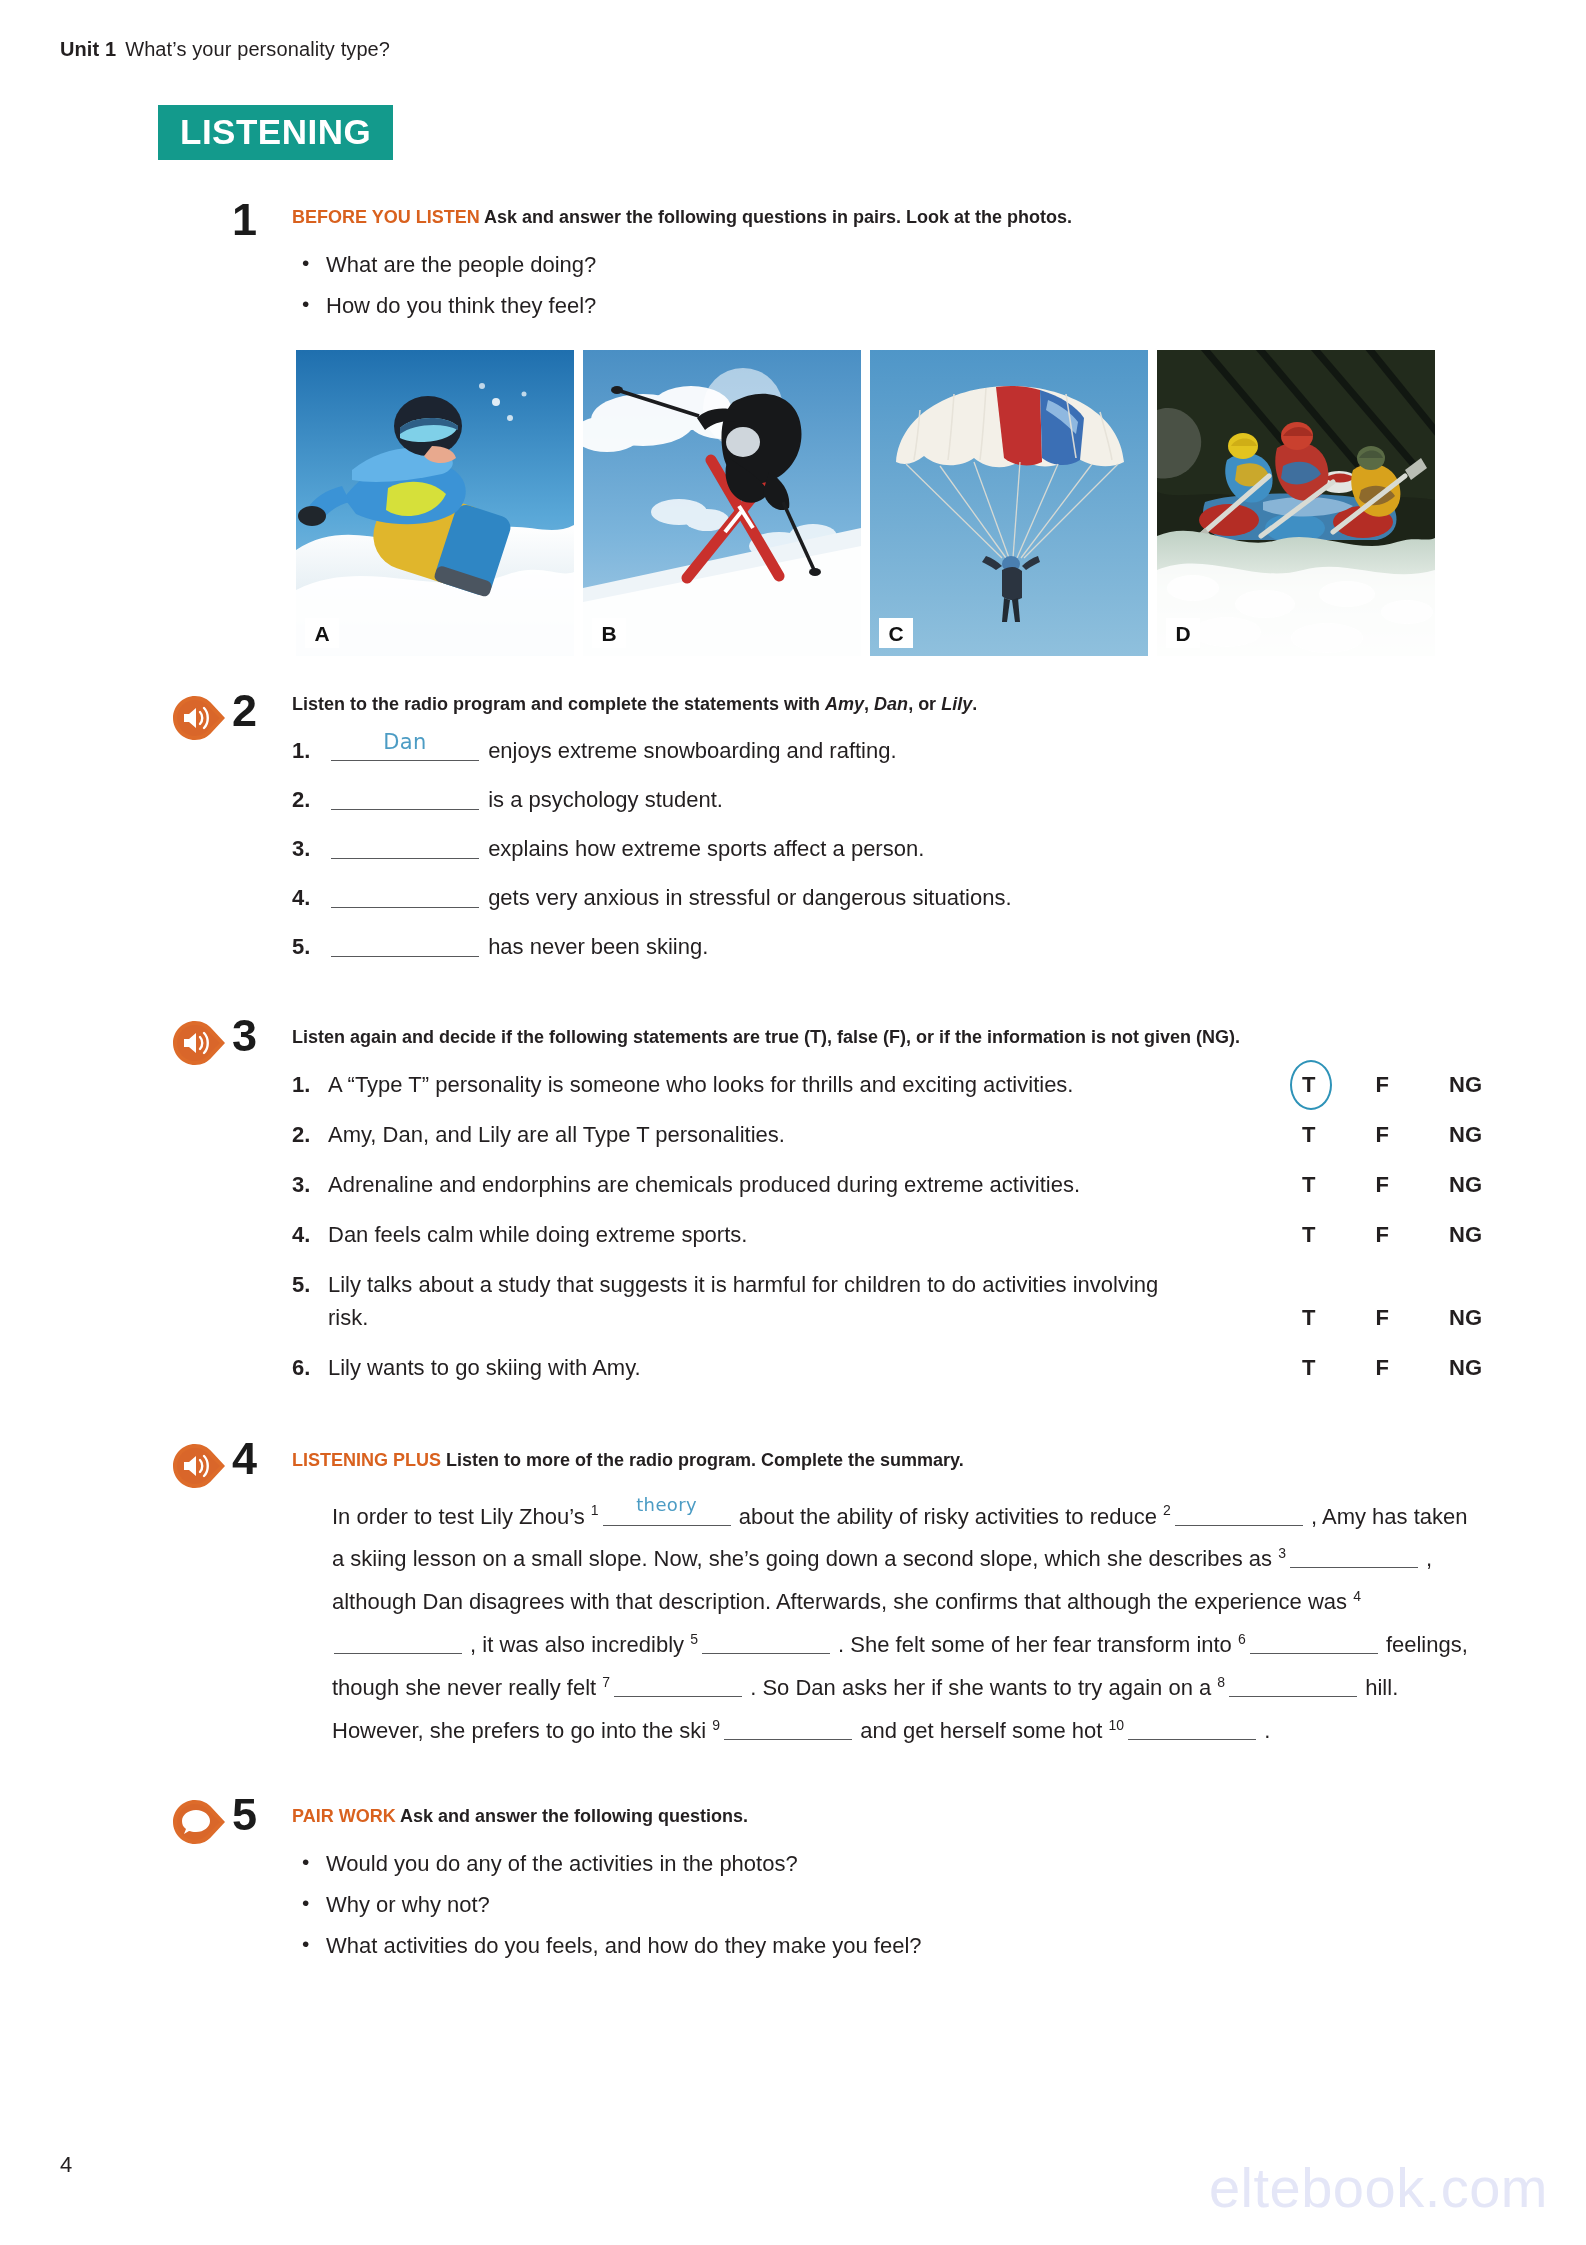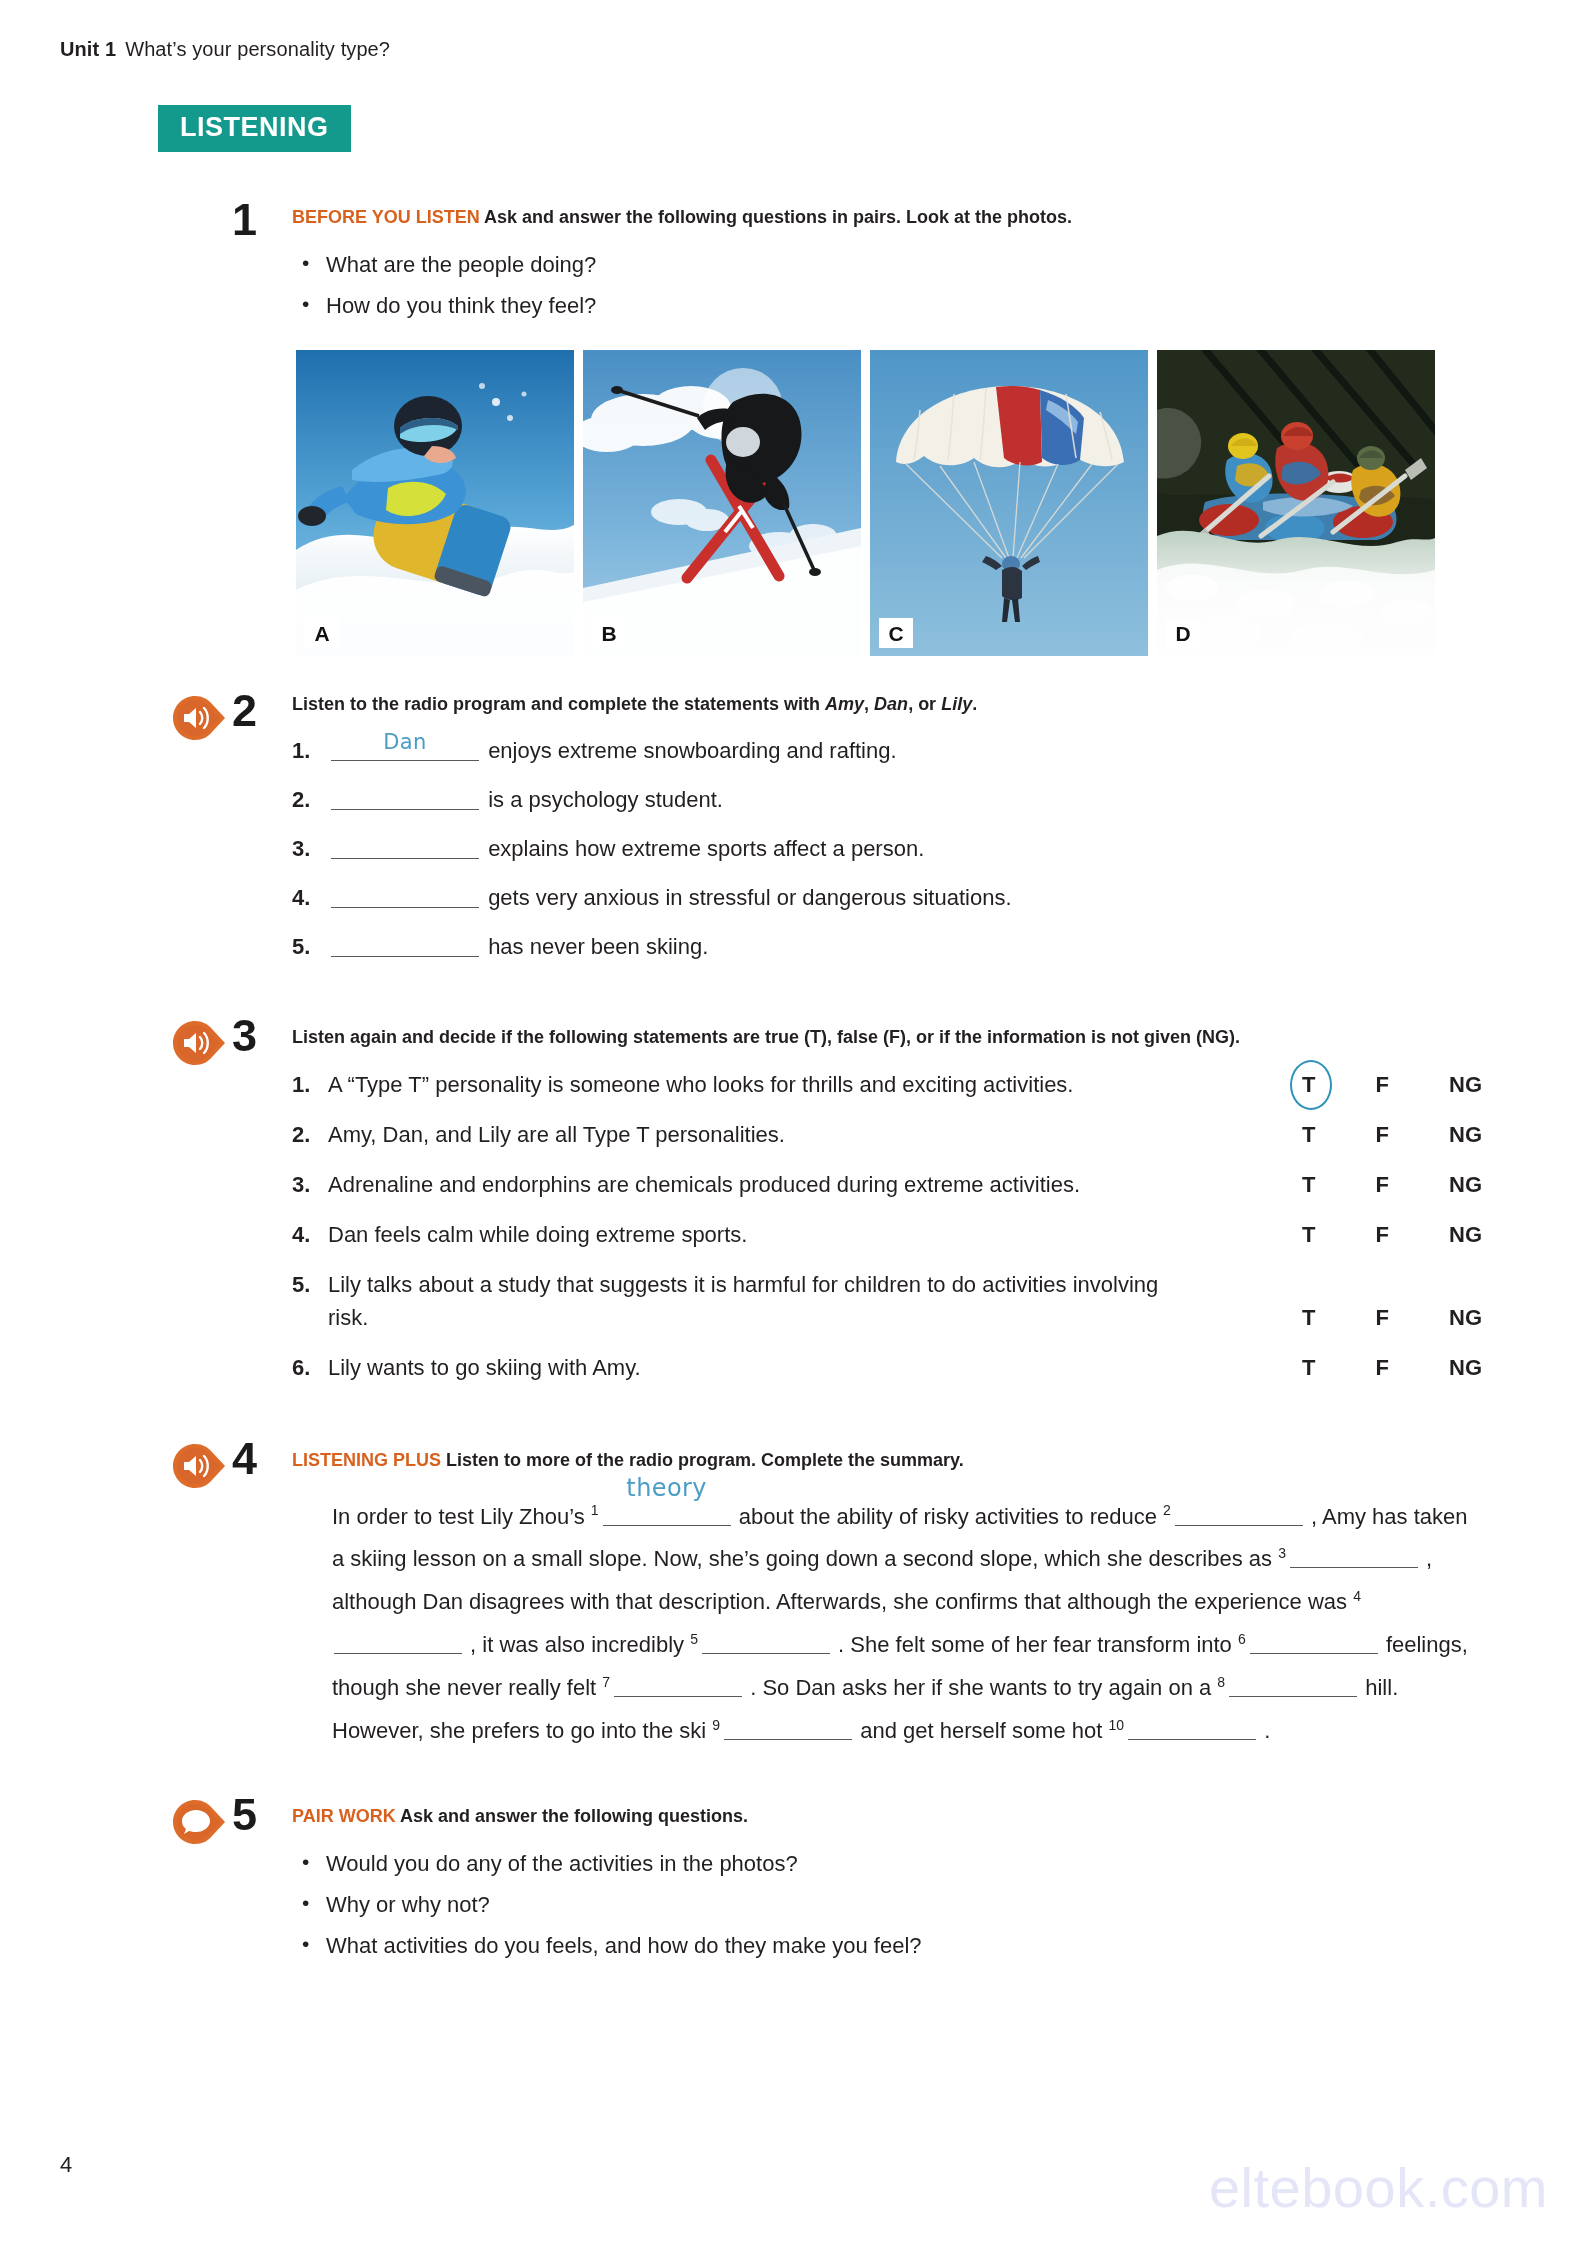--- a/index.html
+++ b/index.html
@@ -32,21 +32,21 @@
   .unit-header .unit-label { font-weight: 700; }
   .unit-header .unit-title { font-weight: 400; margin-left: 9px; }
 
   
   .skill-banner {
     position: absolute;
     left: 158px;
     top: 105px;
     background: #139a8c;
     color: #ffffff;
-    font-size: 27px;
+    font-size: 35px;
     font-weight: 700;
     letter-spacing: 0.5px;
     padding: 9px 22px 11px 22px;
     line-height: 1;
   }
 
   
   .ex { position: absolute; }
 
   .ex-num {
@@ -220,21 +220,21 @@
   }
   .sblank {
     display: inline-block;
     position: relative;
     border-bottom: 1.6px solid #58595b;
     width: 128px;
     height: 19px;
     vertical-align: -2px;
     margin: 0 2px;
   }
-  .sblank .handwritten { bottom: 13px; font-size: 24px; }
+  .sblank .handwritten { bottom: 2px; font-size: 18px; }
 
   
   .page-number {
     position: absolute;
     left: 60px;
     top: 2152px;
     font-size: 22px;
     color: #231f20;
   }
   .watermark {

